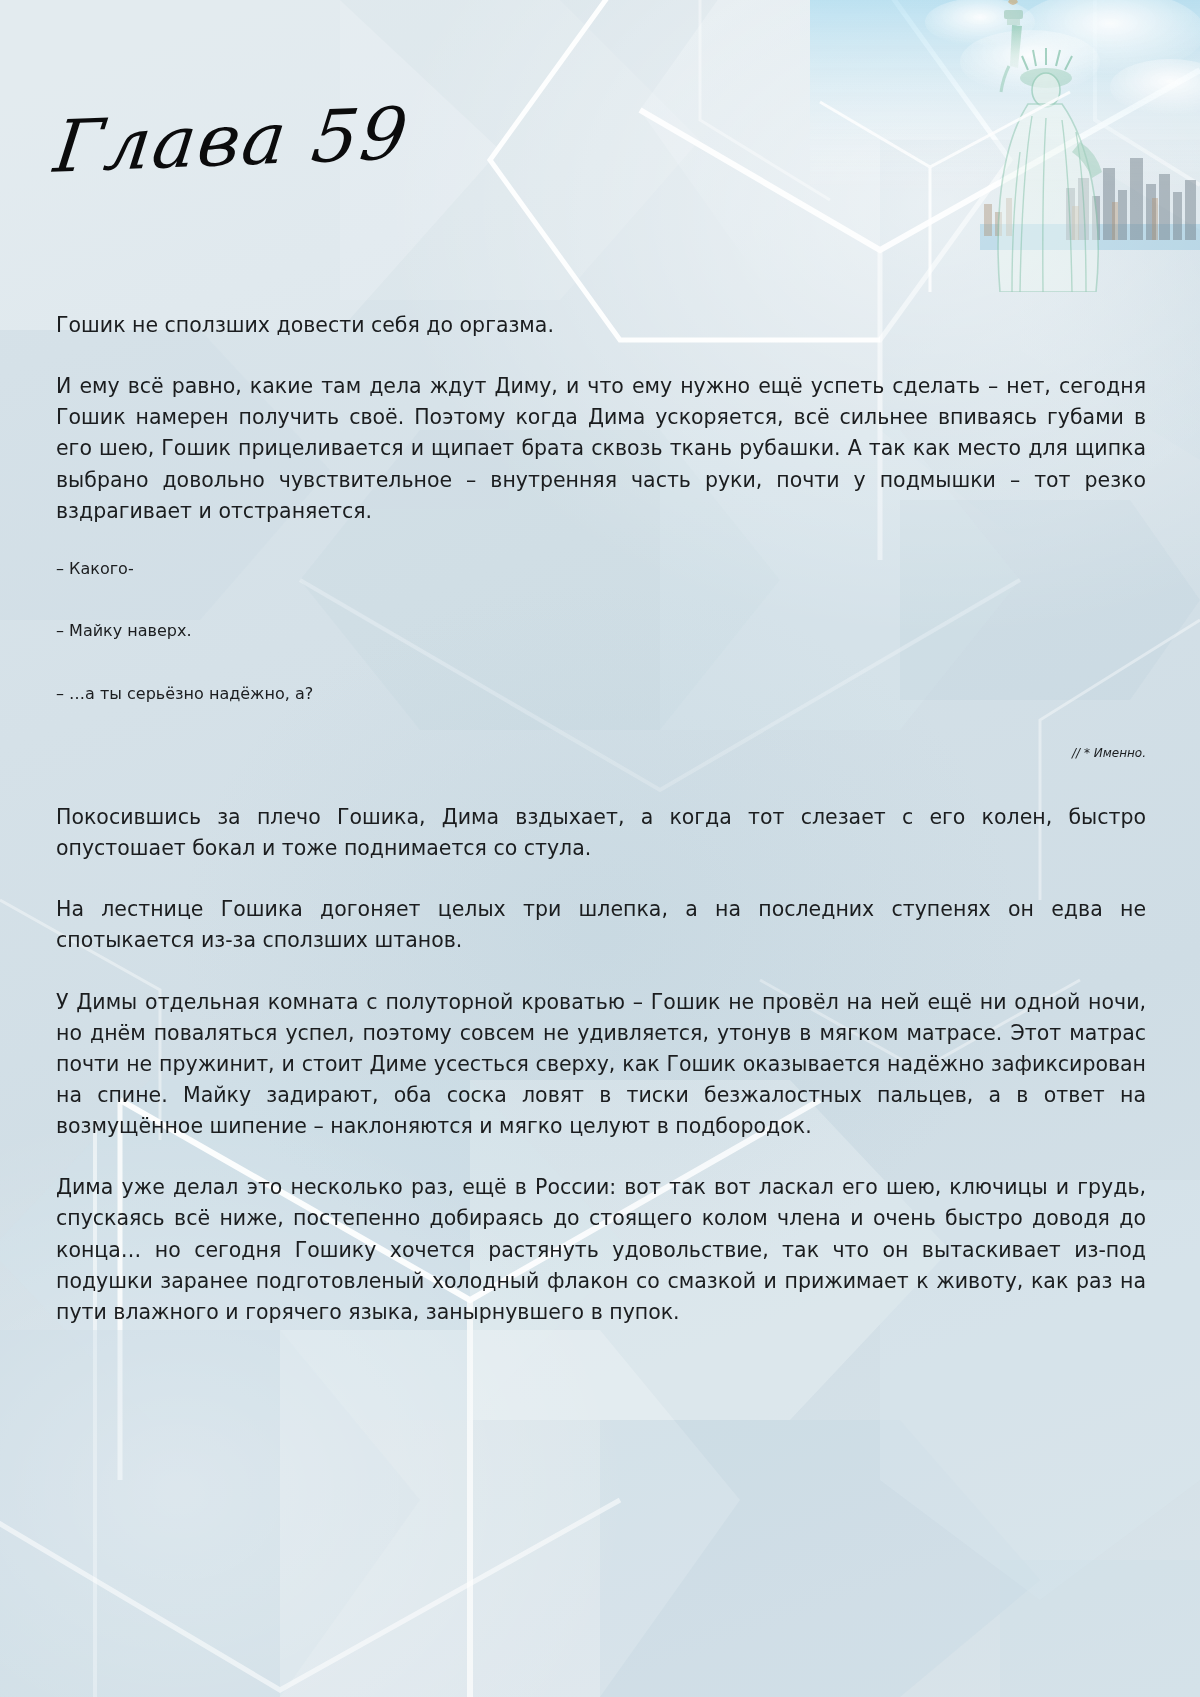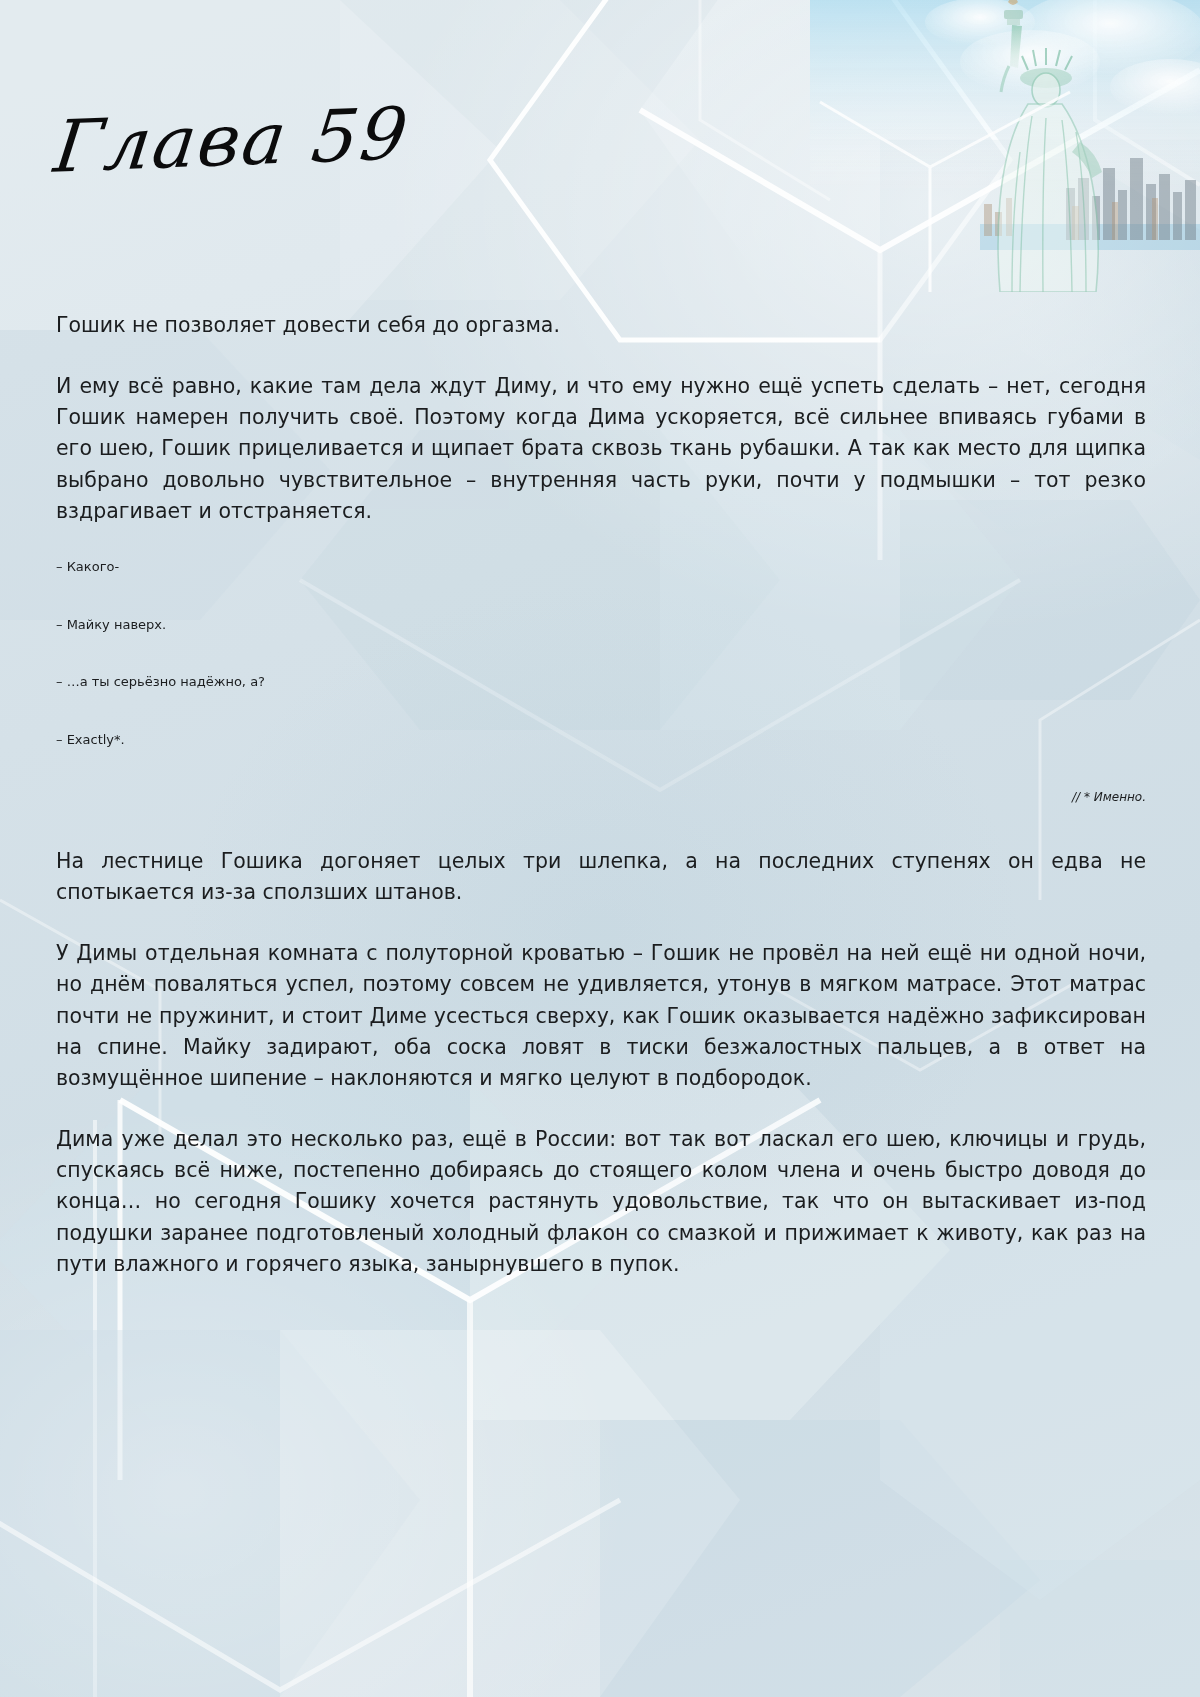--- a/index.html
+++ b/index.html
@@ -87,21 +87,21 @@
     color: #1b1d1f;
     text-align: justify;
     text-justify: inter-word;
     hyphens: none;
   }
 
   p.para.lead { text-align: left; }
 
   p.dialogue {
     margin: 0 0 38px 0;
-    font-size: 13px;
+    font-size: 16px;
     line-height: 1.52;
     color: #1b1d1f;
     text-align: left;
   }
 
   p.footnote {
     margin: 2px 0 40px 0;
     font-size: 12px;
     line-height: 1.5;
     font-style: italic;
@@ -284,29 +284,29 @@
         <path d="M150 175 L150 300"></path>
       </g>
     </svg>
   </div>
 
   <div class="content">
 
     <div class="chapter-title">Глава 59</div>
 
     <div class="body-block">
-      <p class="para lead">Гошик не позволяет довести себя до оргазма.</p>
+      <p class="para lead">Гошик не сползших довести себя до оргазма.</p>
       <p class="para">И ему всё равно, какие там дела ждут Диму, и что ему нужно ещё успеть сделать – нет, сегодня Гошик намерен получить своё. Поэтому когда Дима ускоряется, всё сильнее впиваясь губами в его шею, Гошик прицеливается и щипает брата сквозь ткань рубашки. А так как место для щипка выбрано довольно чувствительное – внутренняя часть руки, почти у подмышки – тот резко вздрагивает и отстраняется.</p>
 
       <p class="dialogue">– Какого-</p>
       <p class="dialogue">– Майку наверх.</p>
       <p class="dialogue">– …а ты серьёзно надёжно, а?</p>
-      <p class="dialogue">– Exactly*.</p>
 
       <p class="footnote">// * Именно.</p>
 
+      <p class="para">Покосившись за плечо Гошика, Дима вздыхает, а когда тот слезает с его колен, быстро опустошает бокал и тоже поднимается со стула.</p>
       <p class="para">На лестнице Гошика догоняет целых три шлепка, а на последних ступенях он едва не спотыкается из-за сползших штанов.</p>
       <p class="para">У Димы отдельная комната с полуторной кроватью – Гошик не провёл на ней ещё ни одной ночи, но днём поваляться успел, поэтому совсем не удивляется, утонув в мягком матрасе. Этот матрас почти не пружинит, и стоит Диме усесться сверху, как Гошик оказывается надёжно зафиксирован на спине. Майку задирают, оба соска ловят в тиски безжалостных пальцев, а в ответ на возмущённое шипение – наклоняются и мягко целуют в подбородок.</p>
       <p class="para last">Дима уже делал это несколько раз, ещё в России: вот так вот ласкал его шею, ключицы и грудь, спускаясь всё ниже, постепенно добираясь до стоящего колом члена и очень быстро доводя до конца… но сегодня Гошику хочется растянуть удовольствие, так что он вытаскивает из-под подушки заранее подготовленый холодный флакон со смазкой и прижимает к животу, как раз на пути влажного и горячего языка, занырнувшего в пупок.</p>
     </div>
 
   </div>
 </div>
 
 </body></html>

